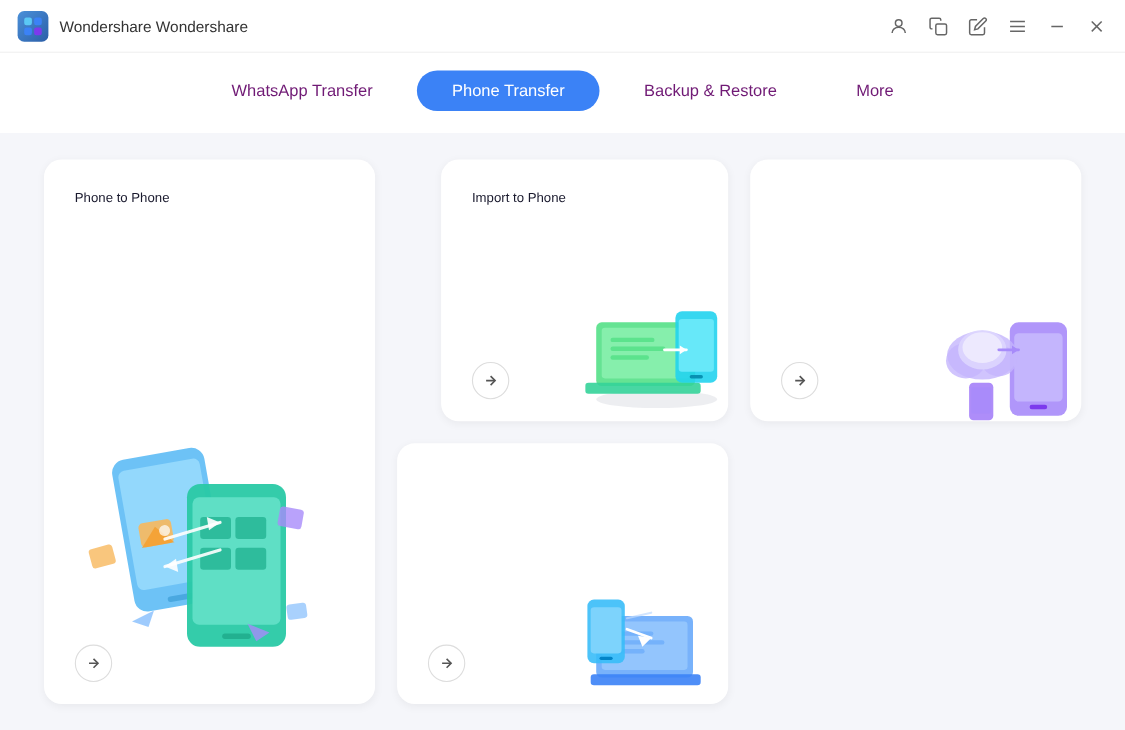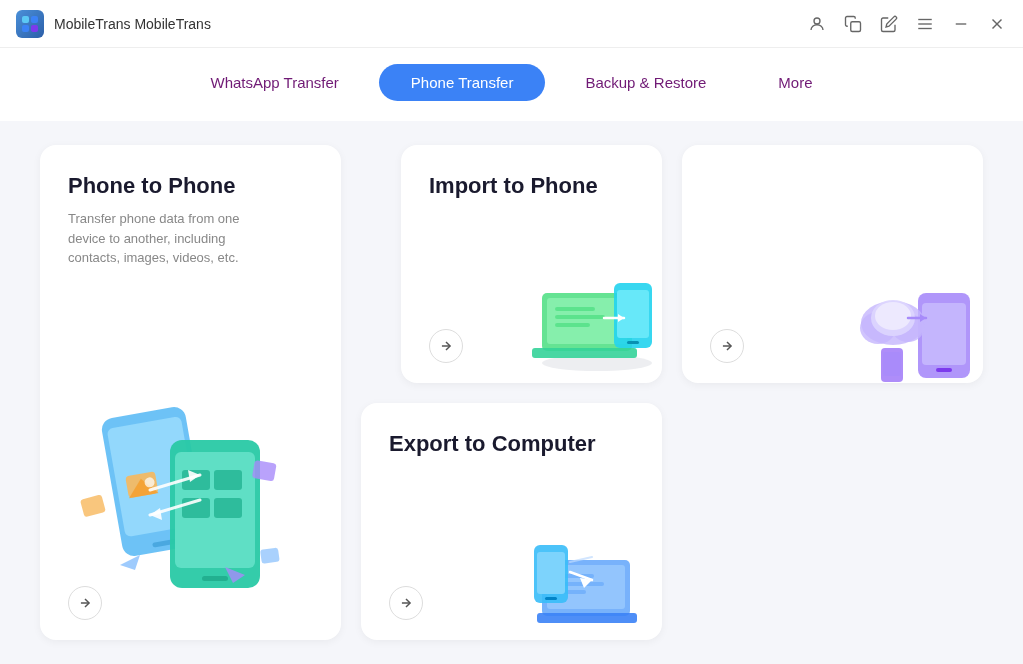--- a/index.html
+++ b/index.html
@@ -107,22 +107,22 @@
       box-shadow: 0 2px 8px rgba(0,0,0,0.05);
       transition: box-shadow 0.2s;
     }
 
     .card-large {
       grid-column: 1;
       grid-row: 1 / 3;
     }
 
     .card-title {
-      font-size: 22px;
-      font-weight: 700;
+      font-size: 12px;
+      font-weight: 400;
       color: #1a1a2e;
       margin-bottom: 10px;
     }
     .card-desc {
       font-size: 13px;
       color: #888;
       line-height: 1.5;
       max-width: 200px;
     }
 
@@ -167,21 +167,21 @@
 <div class="titlebar">
   <div class="titlebar-left">
     <div class="app-icon">
       <svg width="18" height="18" viewBox="0 0 18 18">
         <rect x="1" y="1" width="7" height="7" rx="2" fill="#5bc8f5"></rect>
         <rect x="10" y="1" width="7" height="7" rx="2" fill="#3b82f6"></rect>
         <rect x="1" y="10" width="7" height="7" rx="2" fill="#3b82f6"></rect>
         <rect x="10" y="10" width="7" height="7" rx="2" fill="#7c3aed"></rect>
       </svg>
     </div>
-    <span class="app-title">MobileTrans MobileTrans</span>
+    <span class="app-title">Wondershare Wondershare</span>
   </div>
   <div class="titlebar-controls">
     <div class="win-btn">
       <svg width="18" height="18" viewBox="0 0 24 24" fill="none" stroke="#666" stroke-width="1.8">
         <circle cx="12" cy="8" r="4"></circle>
           <path d="M4 20c0-4 3.6-7 8-7s8 3 8 7"></path>
       </svg>
     </div>
     <div class="win-btn">
       <svg width="18" height="18" viewBox="0 0 24 24" fill="none" stroke="#666" stroke-width="1.8">
@@ -220,21 +220,20 @@
   <button class="nav-tab">WhatsApp Transfer</button>
   <button class="nav-tab active">Phone Transfer</button>
   <button class="nav-tab">Backup &amp; Restore</button>
   <button class="nav-tab">More</button>
 </div>
 
 <div class="content">
 
   <div class="card card-large">
     <div class="card-title">Phone to Phone</div>
-    <div class="card-desc">Transfer phone data from one device to another, including contacts, images, videos, etc.</div>
 
     <div class="phone-to-phone-illus">
       <svg width="270" height="210" viewBox="0 0 270 210">
 
         <g transform="translate(40, 20) rotate(-10)">
           <rect x="0" y="0" width="85" height="140" rx="12" fill="#5dbbf5" opacity="0.9"></rect>
           <rect x="5" y="10" width="75" height="110" rx="6" fill="#93d8fc"></rect>
           <rect x="30" y="130" width="25" height="5" rx="2.5" fill="#4aa8e0"></rect>
 
           <rect x="15" y="60" width="30" height="22" rx="4" fill="#f8b85c" opacity="0.9"></rect>
@@ -355,21 +354,20 @@
 
     <div class="arrow-btn">
       <svg width="14" height="14" viewBox="0 0 24 24" fill="none" stroke="currentColor" stroke-width="2.5">
         <line x1="5" y1="12" x2="19" y2="12"></line>
           <polyline points="12 5 19 12 12 19"></polyline>
       </svg>
     </div>
   </div>
 
   <div class="card" style="grid-column:2; grid-row:2;">
-    <div class="card-title">Export to Computer</div>
 
     <div class="small-illus">
       <svg width="130" height="120" viewBox="0 0 130 120">
 
         <g transform="translate(10, 40)">
           <rect x="0" y="0" width="88" height="56" rx="5" fill="#60a5fa" opacity="0.85"></rect>
           <rect x="5" y="5" width="78" height="44" rx="3" fill="#93c5fd"></rect>
           <rect x="14" y="14" width="38" height="4" rx="2" fill="#60a5fa" opacity="0.6"></rect>
           <rect x="14" y="22" width="48" height="4" rx="2" fill="#60a5fa" opacity="0.6"></rect>
           <rect x="14" y="30" width="30" height="4" rx="2" fill="#60a5fa" opacity="0.6"></rect>

